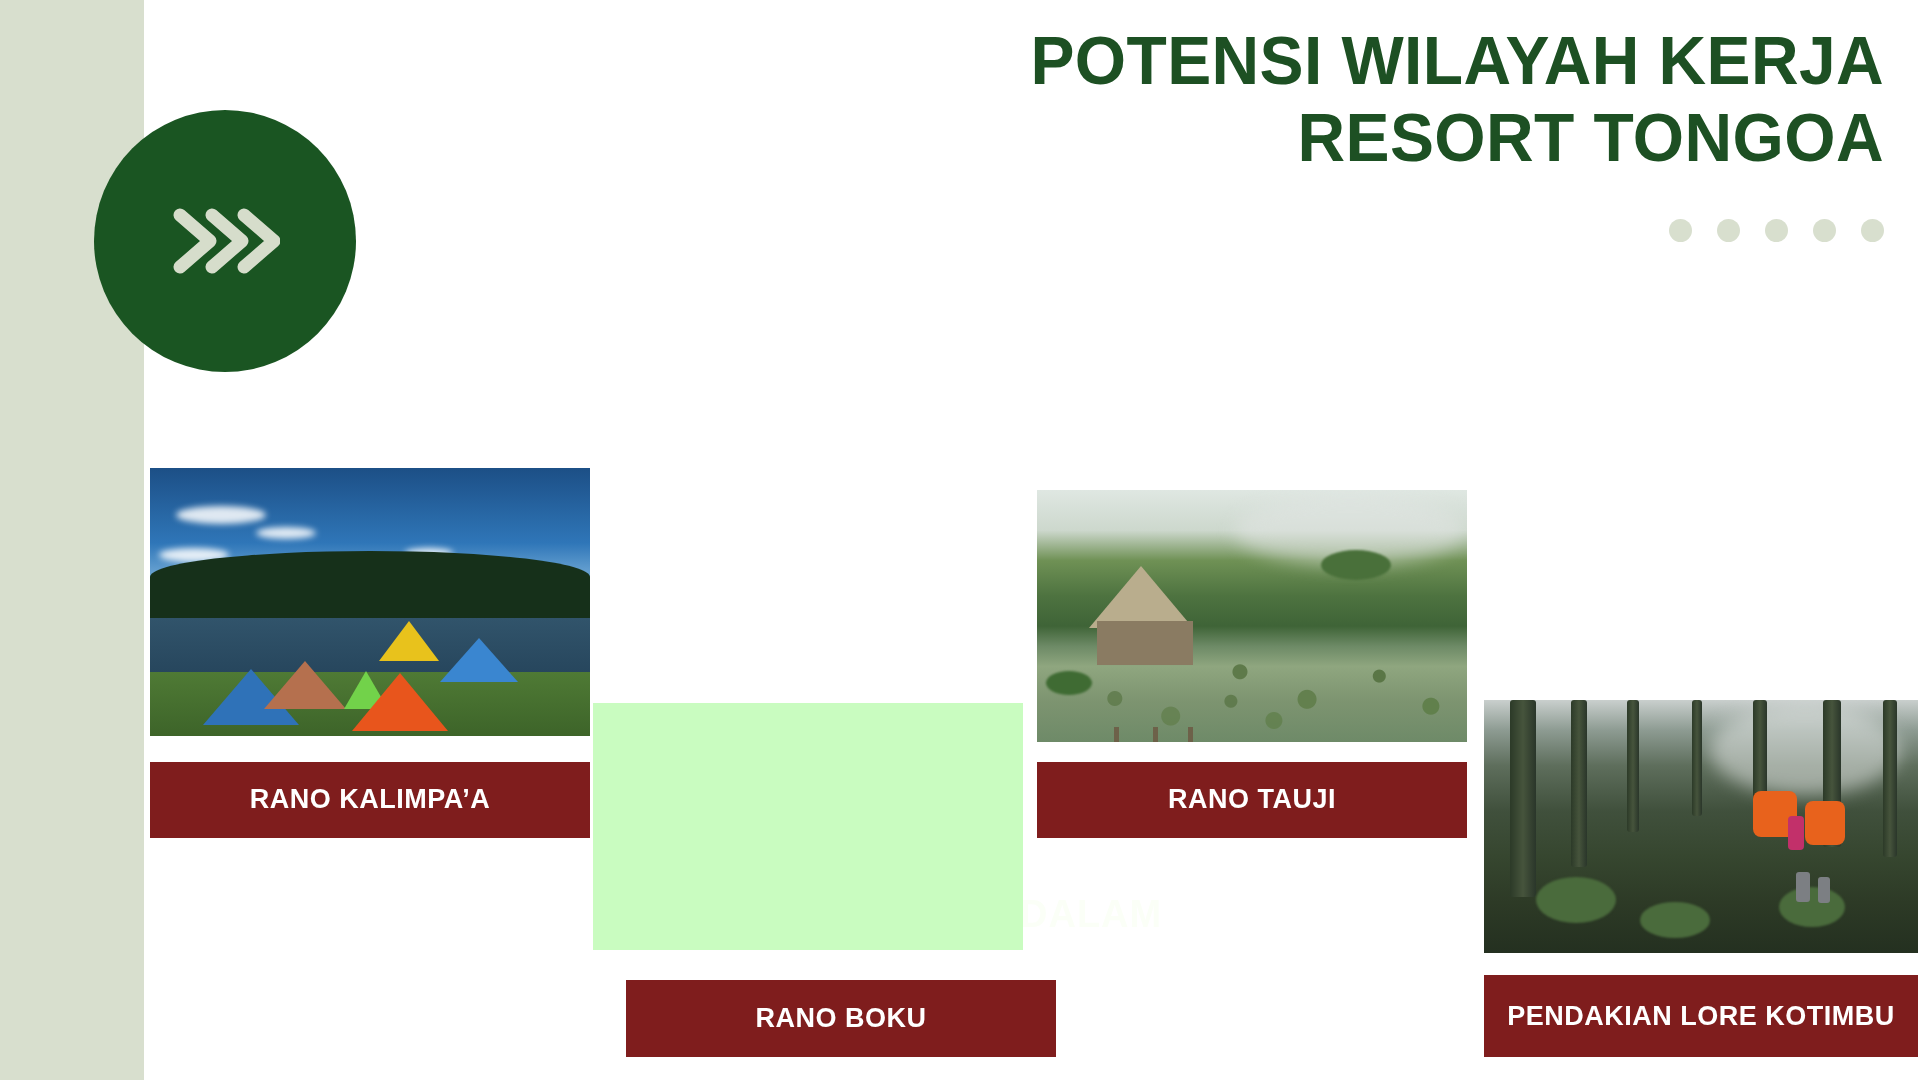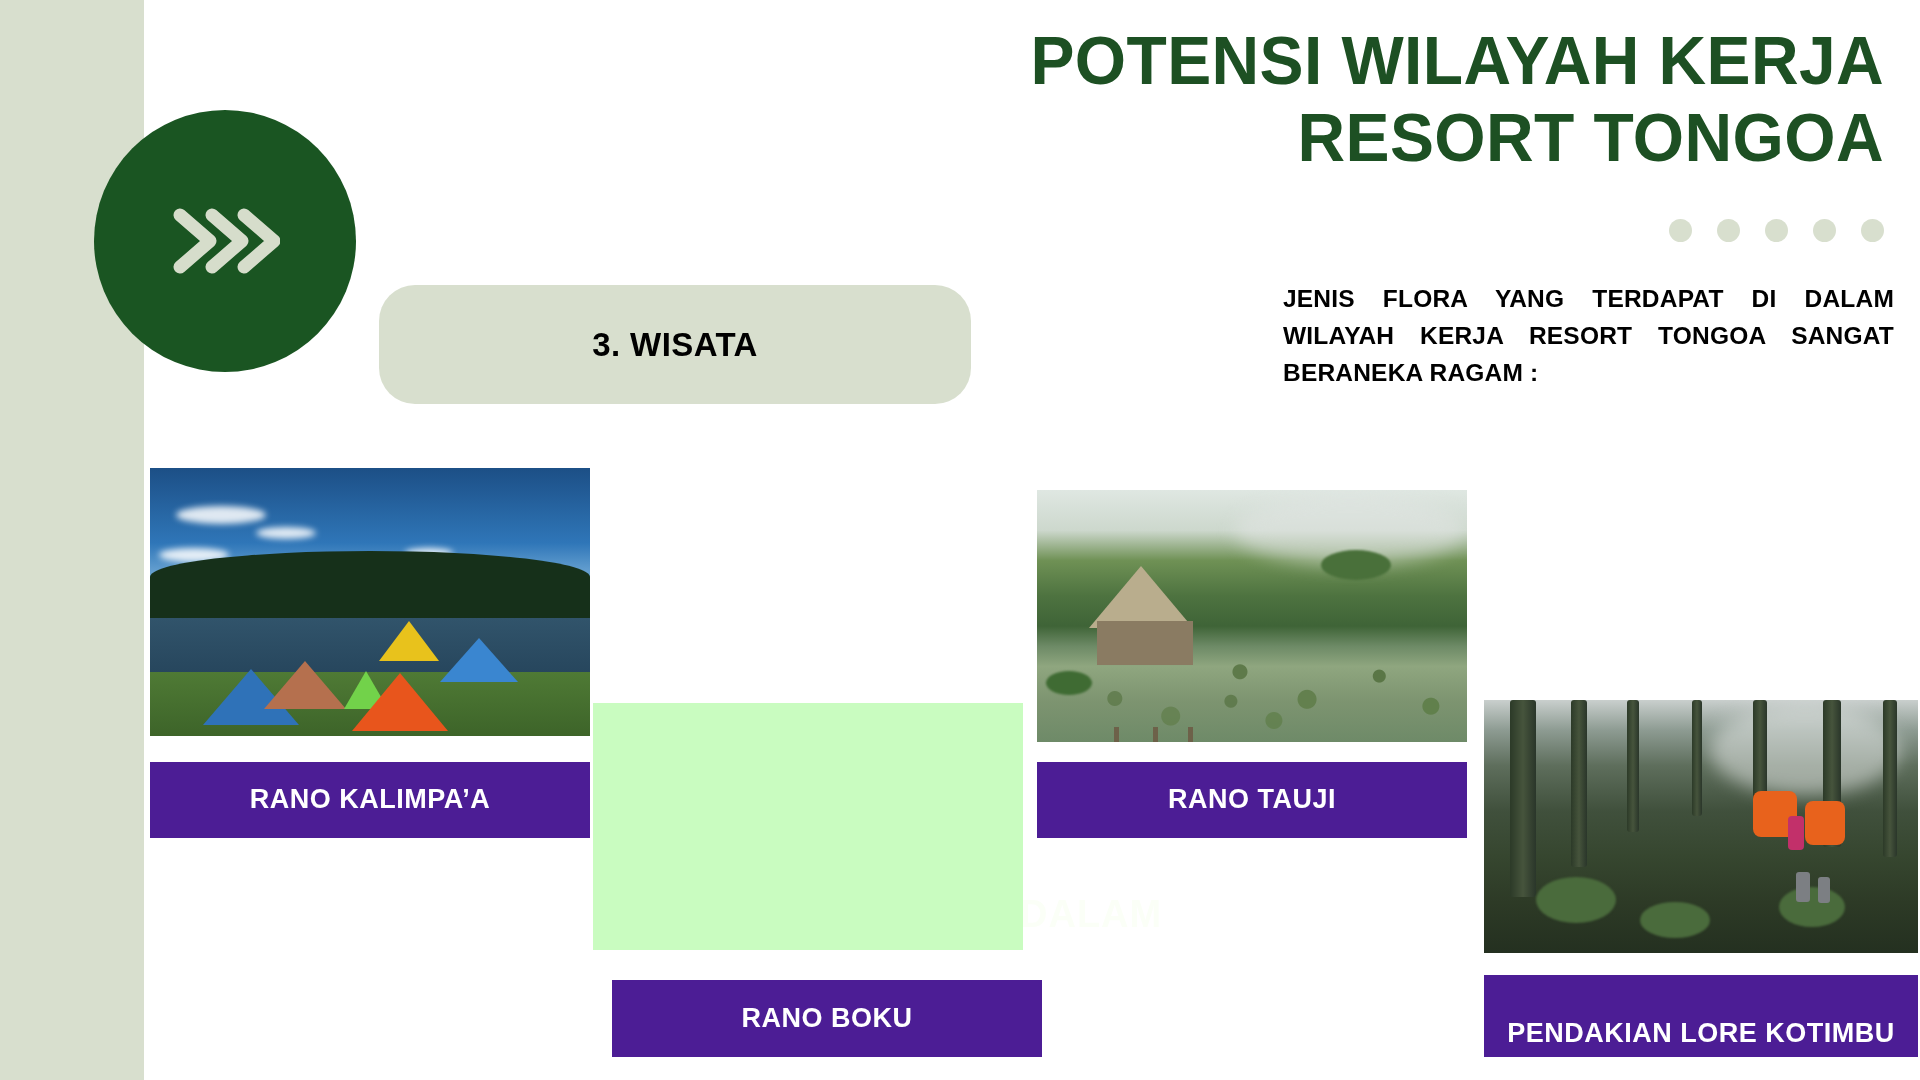--- a/index.html
+++ b/index.html
@@ -120,40 +120,40 @@
   .card { position: absolute; }
   .photo {
     width: 100%;
     height: 100%;
     display: block;
     overflow: hidden;
     position: relative;
   }
   .caption {
     position: absolute;
-    background: #4c1d95;
+    background: #7f1d1d;
     color: #ffffff;
     font-weight: bold;
     font-size: 27px;
     letter-spacing: 0.5px;
     display: flex;
     align-items: center;
     justify-content: center;
     text-align: center;
     line-height: 1.25;
     box-sizing: border-box;
-    padding: 6px 10px;
+    padding: 23px 10px;
   }
 
   
   .card-kalimpaa     { left:150px; top:468px;  width:440px; height:268px; }
   .cap-kalimpaa      { left:150px; top:762px;  width:440px; height:76px; }
   
   .card-boku         { left:593px; top:703px;  width:430px; height:247px; }
-  .cap-boku          { left:612px; top:980px;  width:430px; height:77px; }
+  .cap-boku          { left:626px; top:980px;  width:430px; height:77px; }
   
   .card-tauji        { left:1037px; top:490px; width:430px; height:252px; }
   .cap-tauji         { left:1037px; top:762px; width:430px; height:76px;align-items:center; }
   
   .card-kotimbu      { left:1484px; top:700px; width:434px; height:253px; }
   .cap-kotimbu       { left:1484px; top:975px; width:434px; height:82px;align-items:flex-end; }
 
   
   .ghost-text {
     position: absolute;
@@ -245,25 +245,21 @@
   </div>
 
   <div class="dots">
     <span class="dot"></span>
     <span class="dot"></span>
     <span class="dot"></span>
     <span class="dot"></span>
     <span class="dot"></span>
   </div>
 
-  <div class="body-text">JENIS FLORA YANG TERDAPAT DI DALAM WILAYAH KERJA RESORT TONGOA SANGAT BERANEKA RAGAM :</div>
-
-  <div class="pill">
-    <span class="pill-label">3. WISATA</span>
-  </div>
+
 
   <div class="ghost-text">DALAM</div>
 
   <div class="card card-kalimpaa">
     <div class="photo ph-kalimpaa">
       <div class="cloud" style="left:6%;top:14%;width:90px;height:18px;"></div>
       <div class="cloud" style="left:24%;top:22%;width:60px;height:12px;"></div>
       <div class="cloud" style="left:58%;top:30%;width:48px;height:10px;"></div>
       <div class="cloud" style="left:2%;top:30%;width:70px;height:14px;"></div>
       <div class="treeline" style="top:31%;height:26%;"></div>

